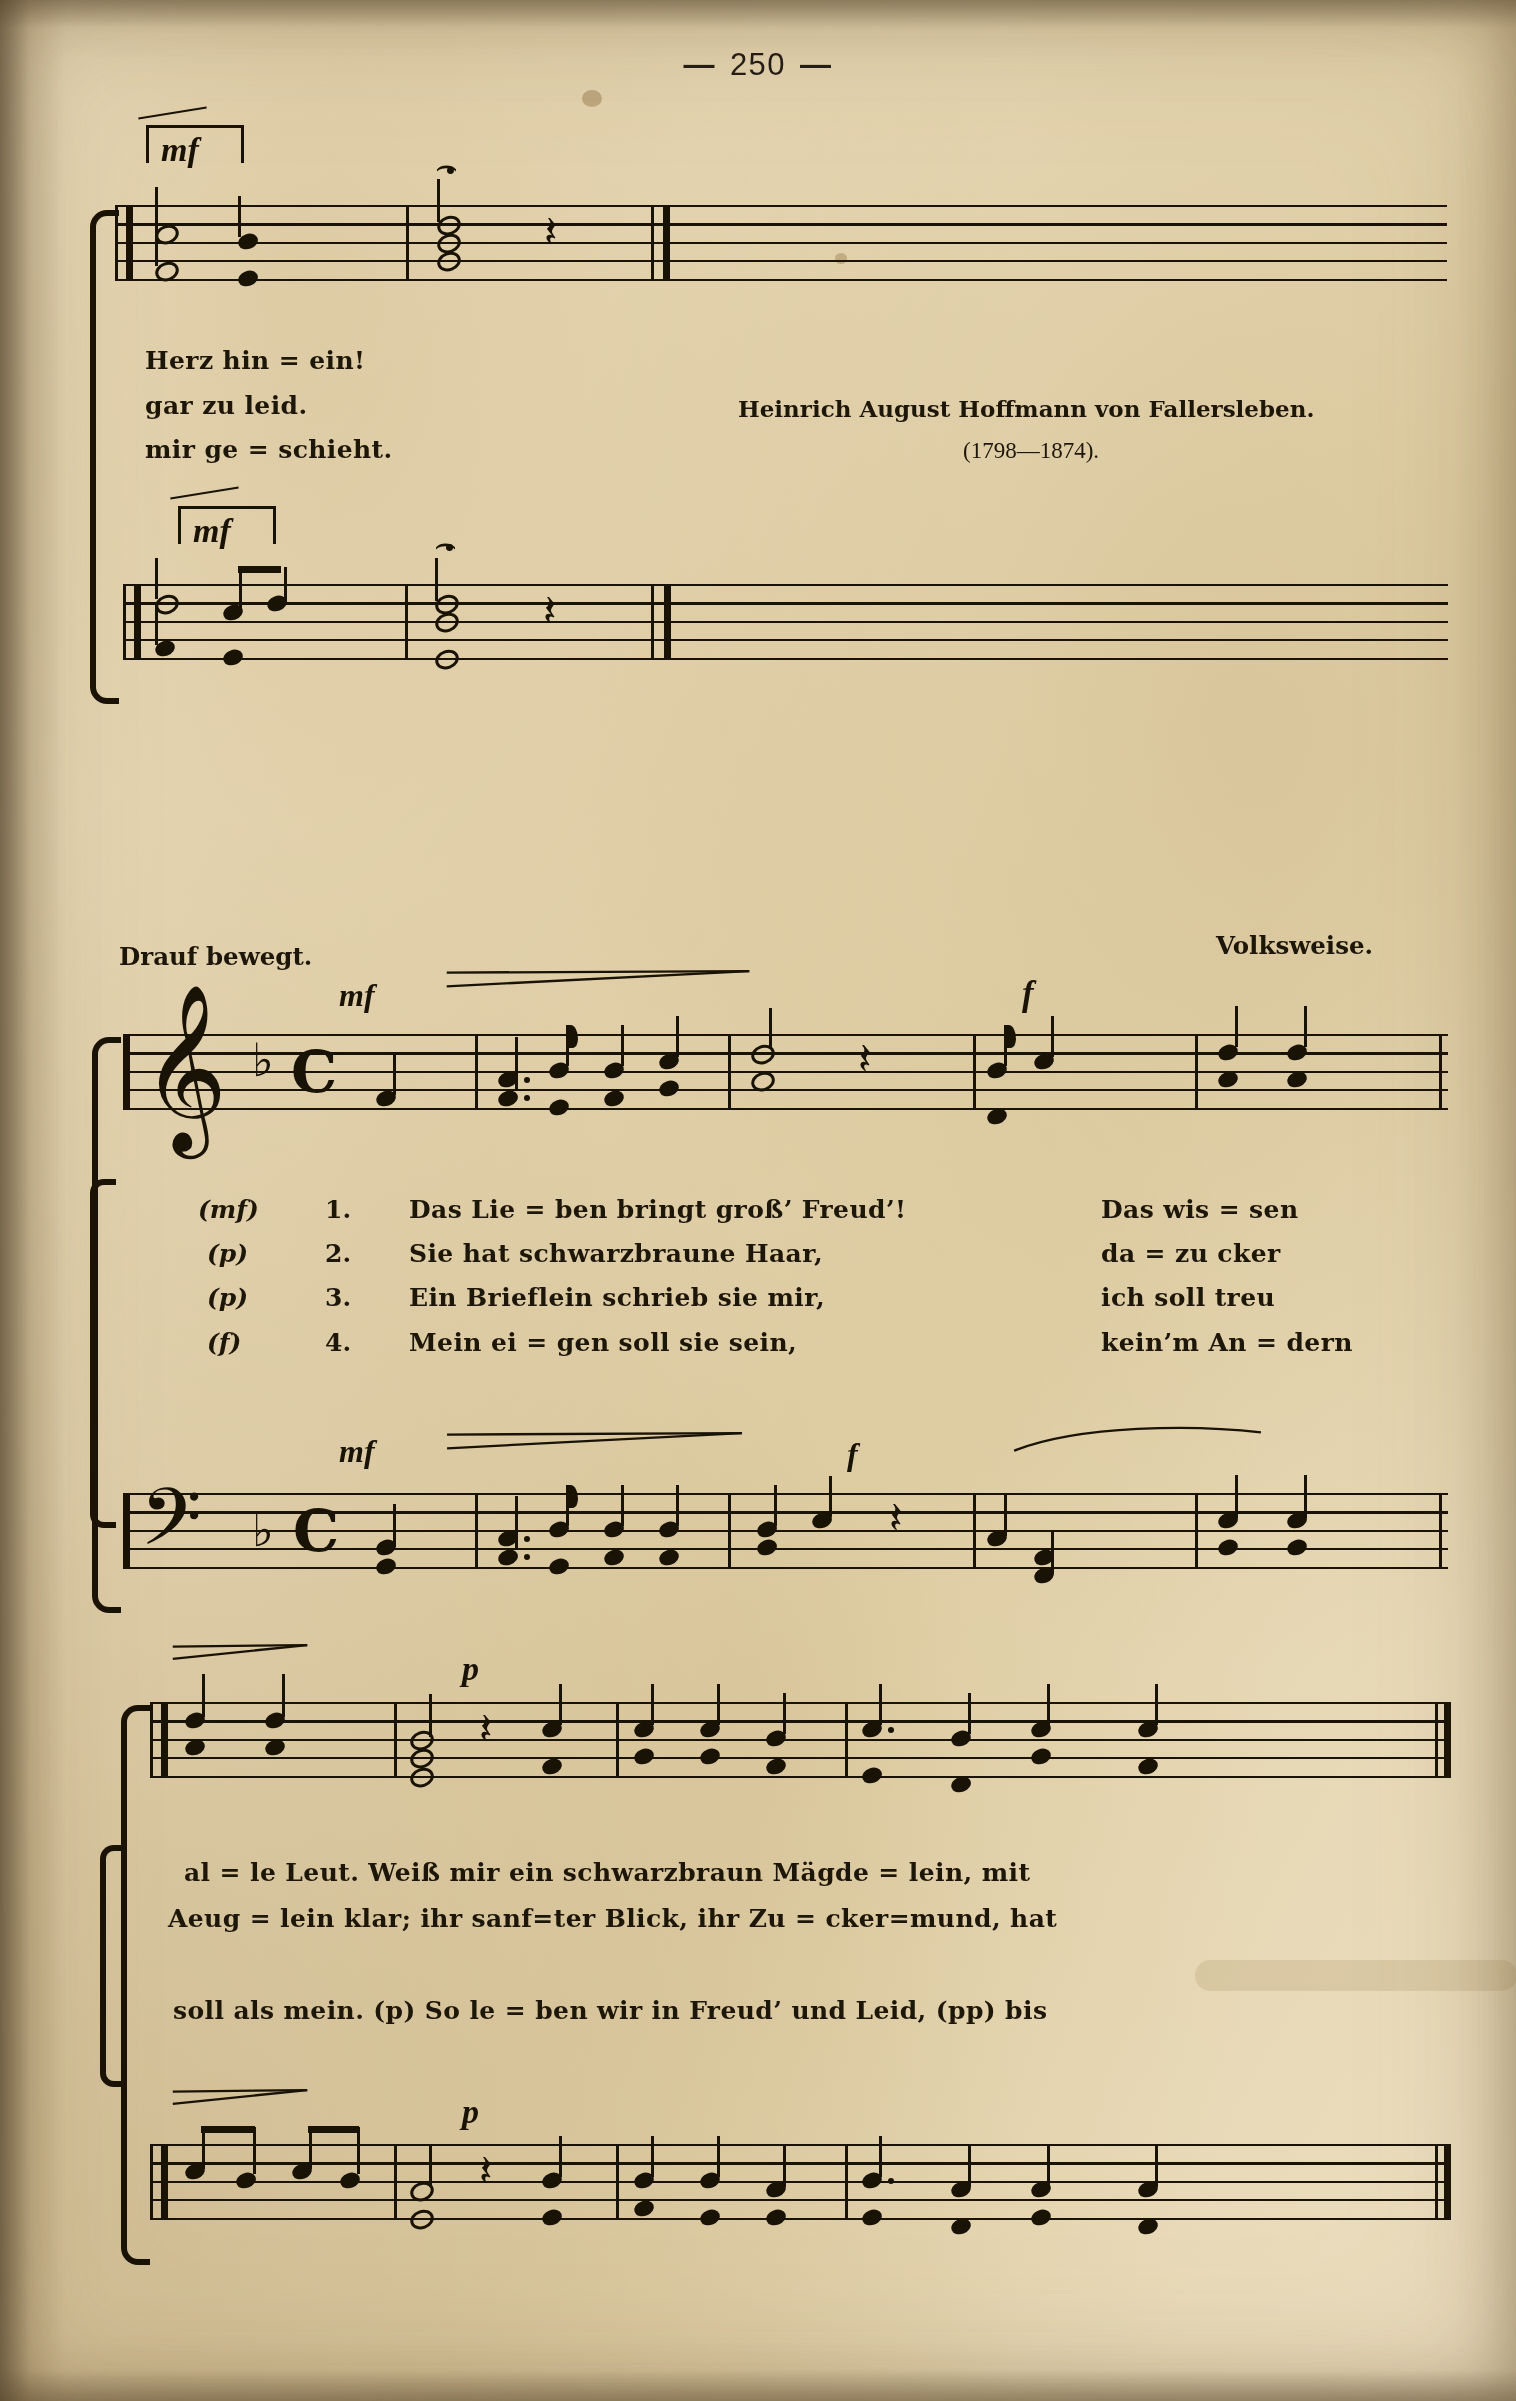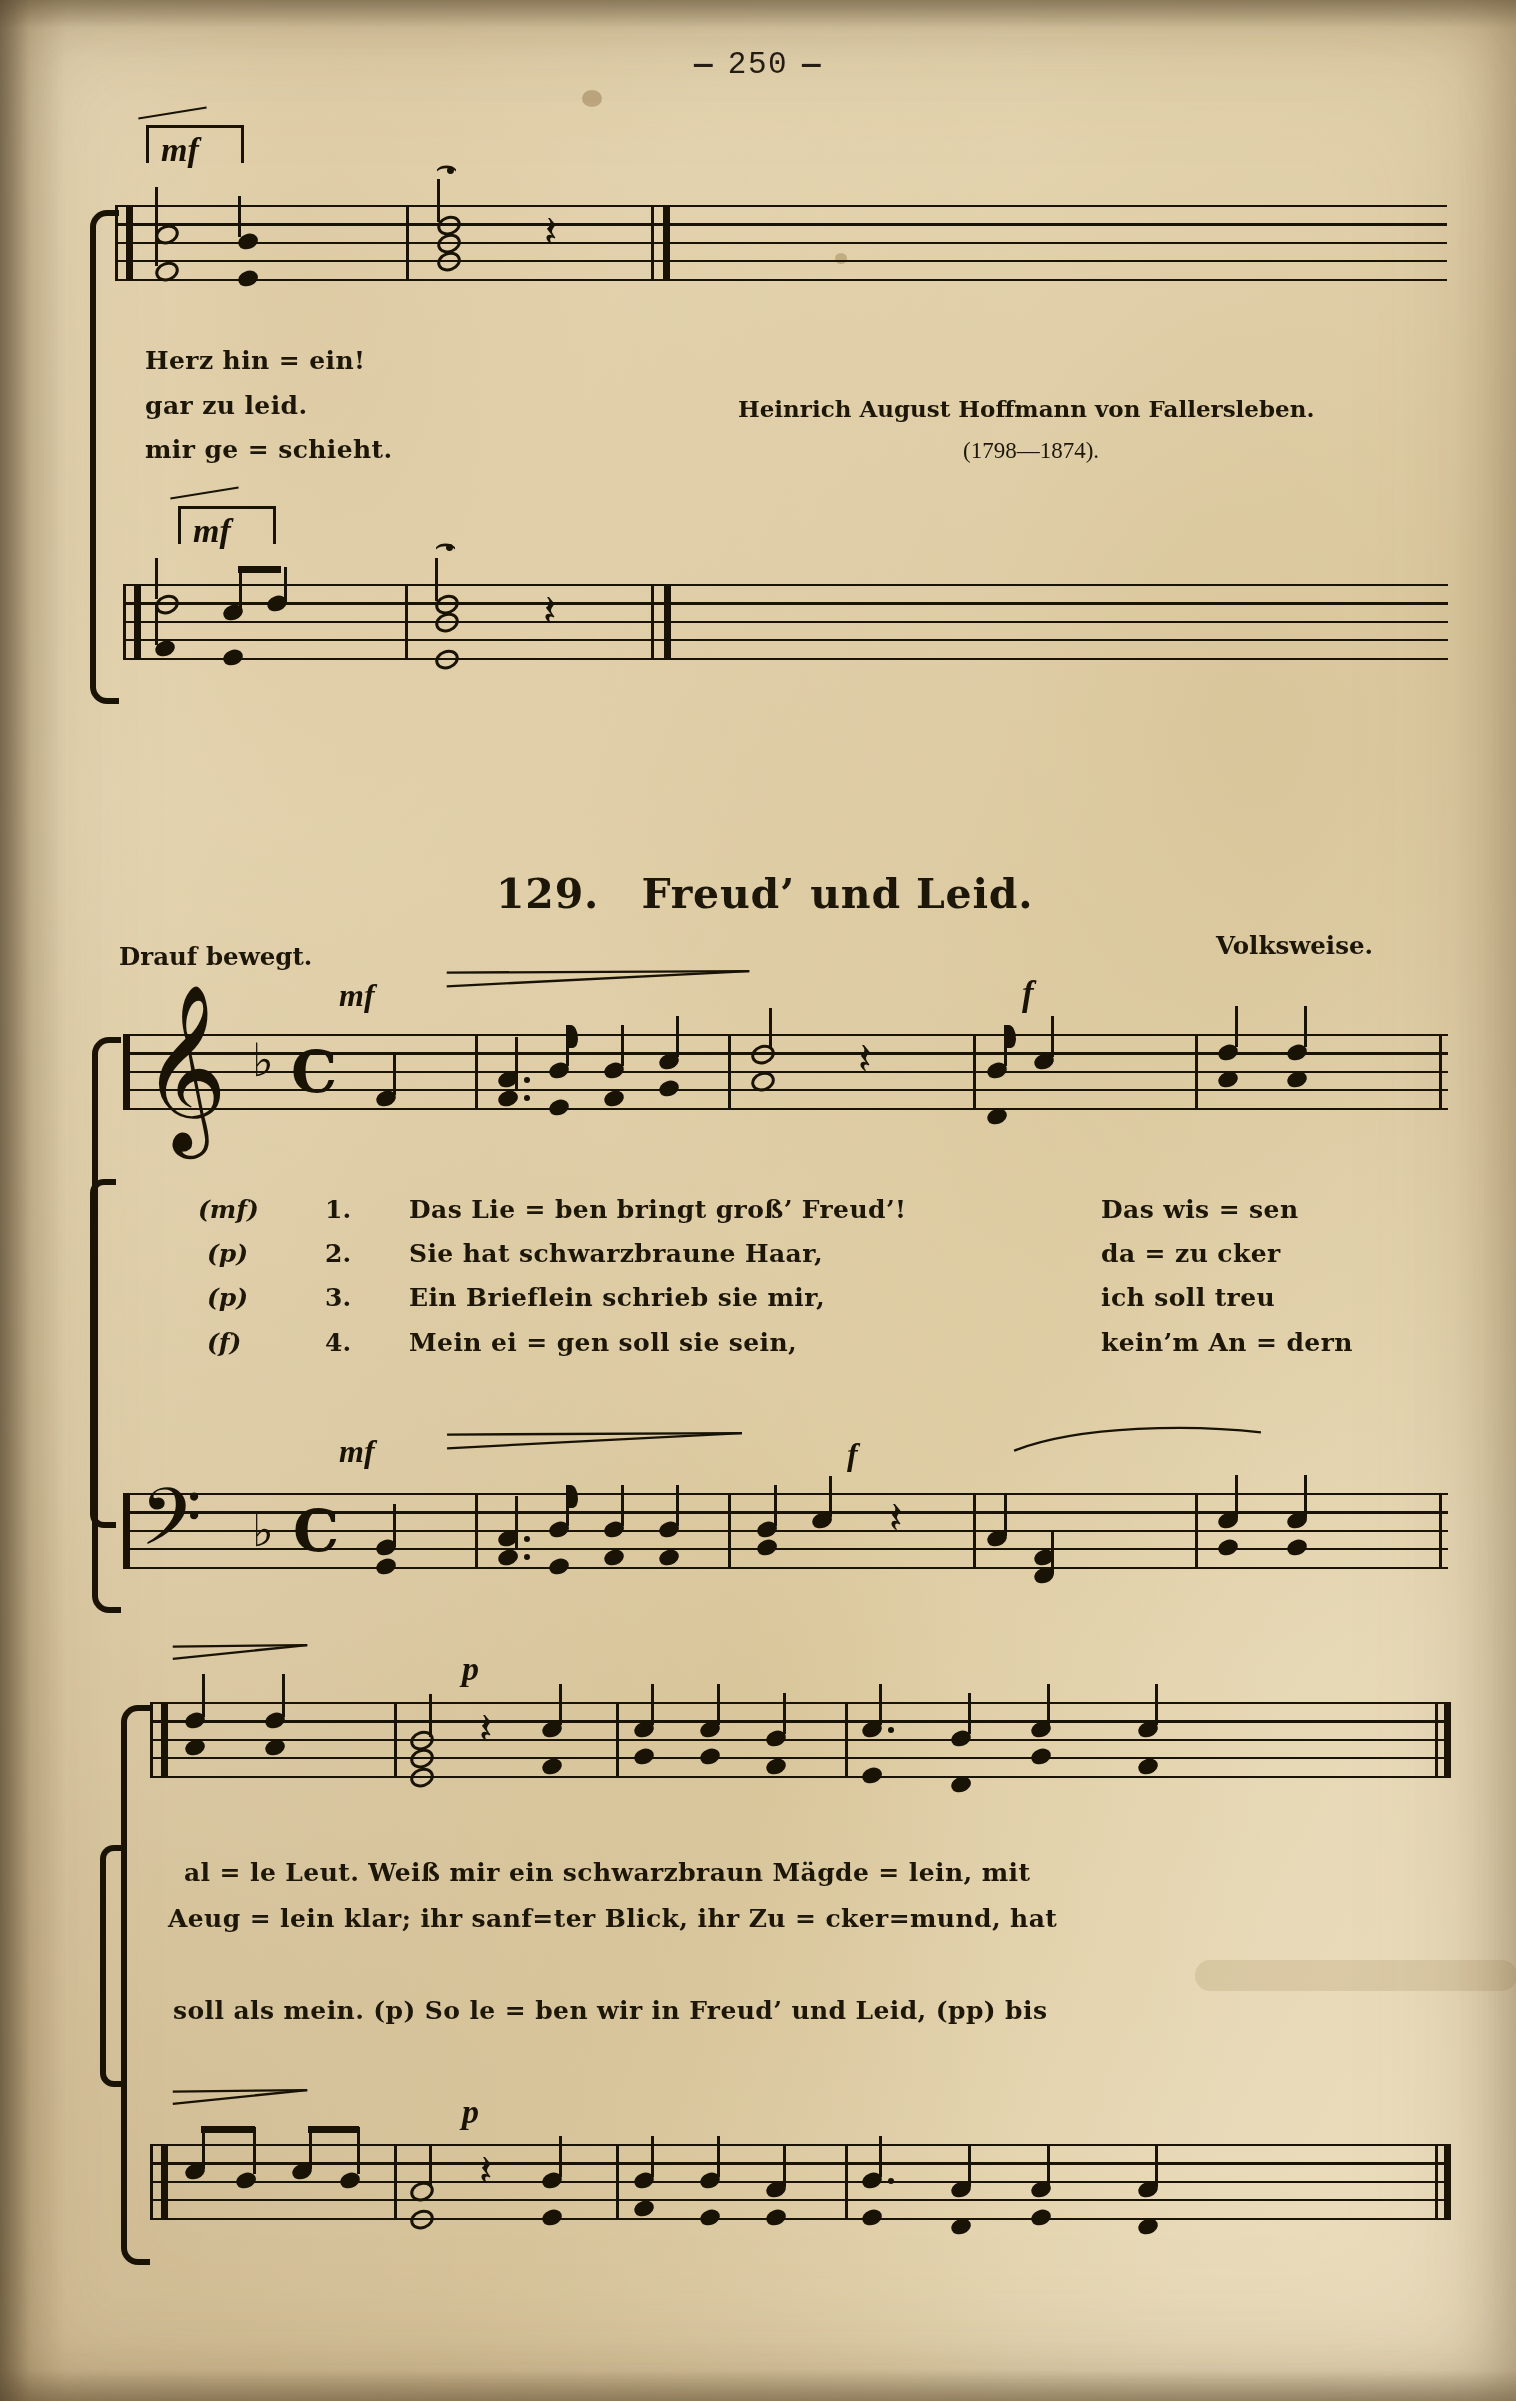--- a/index.html
+++ b/index.html
@@ -60,21 +60,21 @@
 
   
   .pagenum {
     position: absolute;
     top: 47px;
     left: 0;
     right: 0;
     text-align: center;
     font-size: 31px;
     letter-spacing: 1.5px;
-    font-family: Liberation Mono, monospace;
+    font-family: Liberation Sans, sans-serif;
   }
   .pagenum .dash { display: inline-block; padding: 0 13.8px; font-weight: 700;}
 
   
   .system {
     position: absolute;
   }
   .staffline {
     position: absolute;
     left: 0;
@@ -331,25 +331,20 @@
     <div class="nh open" style="left:312px;top:66px;"></div>
     <div class="stem" style="left:312px;top:-26px;height:43px;"></div>
     <div class="fermata" style="left:311px;top:-58px;">⌢</div>
     <div style="position:absolute;left:323px;top:-40px;width:6.9px;height:6.9px;border-radius:50%;background:#191306;"></div>
 
     <div class="rest" style="left:420px;top:4.6px;">𝄽</div>
   </div>
 
   <div style="position:absolute;left:90px;top:210px;width:23px;height:482px;border-left:6.1px solid #191306;border-top:6.1px solid #191306;border-bottom:6.1px solid #191306;border-radius:17px 0 0 17px;"></div>
 
-  <div class="songtitle" style="left:496px;top:870px;">
-    <span>129.</span>
-    <span style="display:inline-block;width:12.3px;"></span>
-    <span>Freud’ und Leid.</span>
-  </div>
 
   <div class="tempo" style="left:119px;top:942px;">Drauf bewegt.</div>
   <div class="source" style="left:1216px;top:931px;">Volksweise.</div>
 
   <div class="system" style="left:123px;top:1034px;width:1325px;height:107px;">
     <div class="staffline" style="top:0px;"></div>
     <div class="staffline" style="top:18.4px;"></div>
     <div class="staffline" style="top:37px;"></div>
     <div class="staffline" style="top:55px;"></div>
     <div class="staffline" style="top:74px;"></div>

